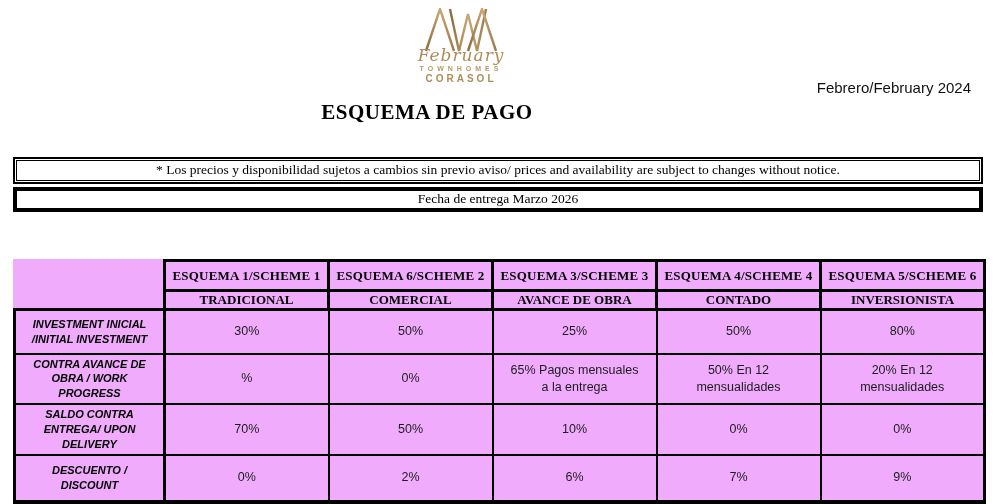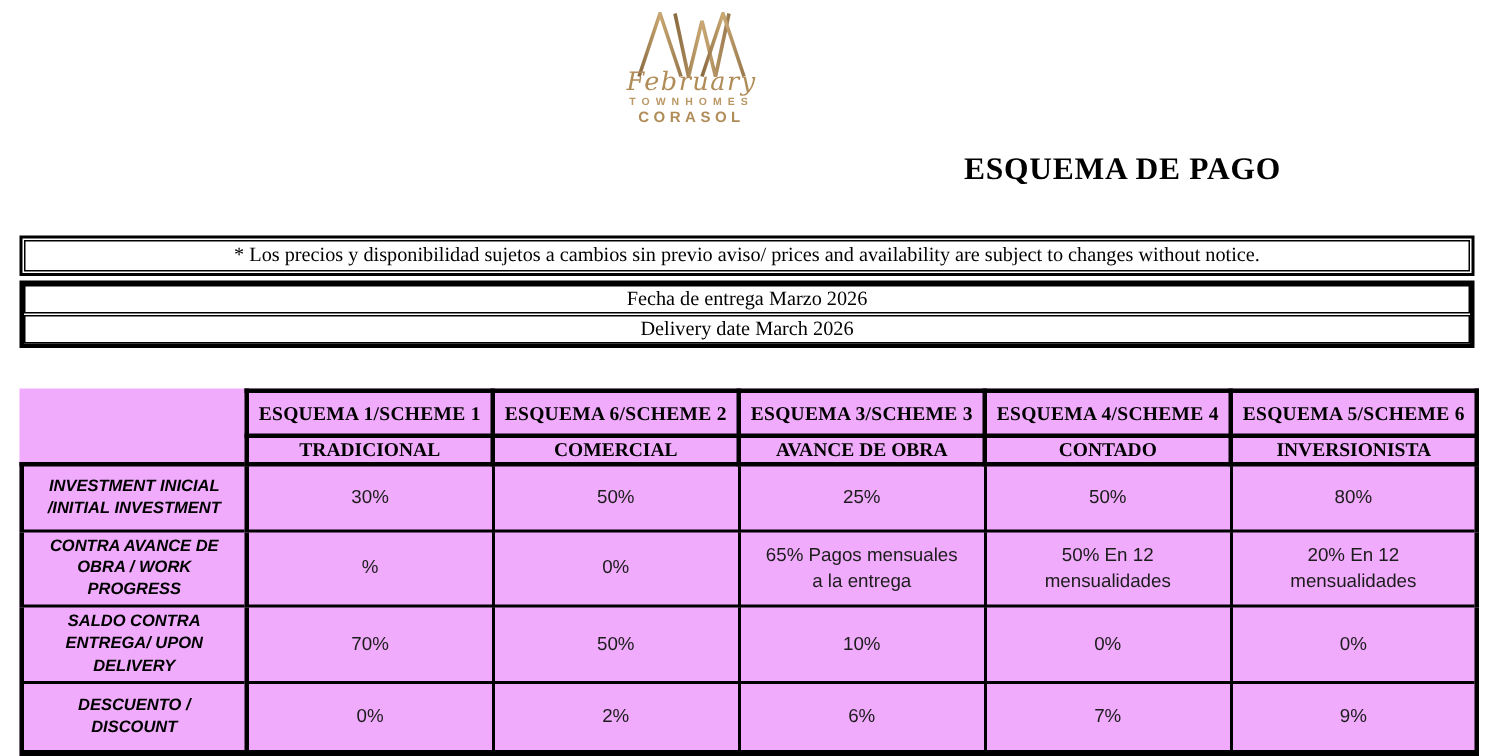--- a/index.html
+++ b/index.html
@@ -11,21 +11,21 @@
   
   .logo { position:absolute; top:8px; left:394px; width:134px; text-align:center; }
   .awa-mark { display:block; margin:0 auto; }
   .logo-script { font-family:"DejaVu Serif", serif; font-style:italic; font-size:17px;
                  color:#b08c58; margin-top:-7px; letter-spacing:1px; }
   .logo-town { font-size:7px; letter-spacing:4px; color:#bb9865; margin-top:0px; font-weight:bold; }
   .logo-corasol { font-size:10px; font-weight:bold; letter-spacing:3px; color:#b08c58; margin-top:1px; }
 
   
   .doc-date { position:absolute; top:79px; right:28px; font-size:15px; color:#111; }
-  .doc-title { position:absolute; top:100px; left:0; width:854px; text-align:right;
+  .doc-title { position:absolute; top:100px; left:0; width:854px; text-align:center;
                font-family:"Liberation Serif", serif; font-weight:bold; font-size:21px;
                letter-spacing:0.5px; }
 
   
   .notice-outer { position:absolute; top:157px; left:13px; width:970px;
                   border:2px solid #000; padding:1px; background:#fff; }
   .notice-inner { border:1px solid #000; text-align:center;
                   font-family:"Liberation Serif", serif; font-size:13.5px; padding:1px 4px 2px; }
 
   
@@ -78,29 +78,29 @@
         <path d="M26,1 L35,43 L44,6 L53,43 L62,1"></path>
         <path d="M44,43 L58,1 L72,43"></path>
         <path d="M51,29 L65,29"></path>
       </g>
     </svg>
     <div class="logo-script">February</div>
     <div class="logo-town">TOWNHOMES</div>
     <div class="logo-corasol">CORASOL</div>
   </div>
 
+  <div class="doc-date">Febrero/February 2024</div>
   <div class="doc-title">ESQUEMA DE PAGO</div>
 
   <div class="notice-outer">
     <div class="notice-inner">* Los precios y disponibilidad  sujetos a cambios sin previo aviso/ prices and availability are subject to changes without notice.</div>
   </div>
 
   <div class="delivery-outer">
     <div class="delivery-row">Fecha de entrega Marzo 2026</div>
-    <div class="delivery-row">Delivery date March 2026</div>
   </div>
 
   <table class="scheme-table">
     <colgroup>
       <col style="width:150px">
       <col style="width:164px">
         <col style="width:164px">
         <col style="width:164px">
       <col style="width:164px">
         <col style="width:164px">

